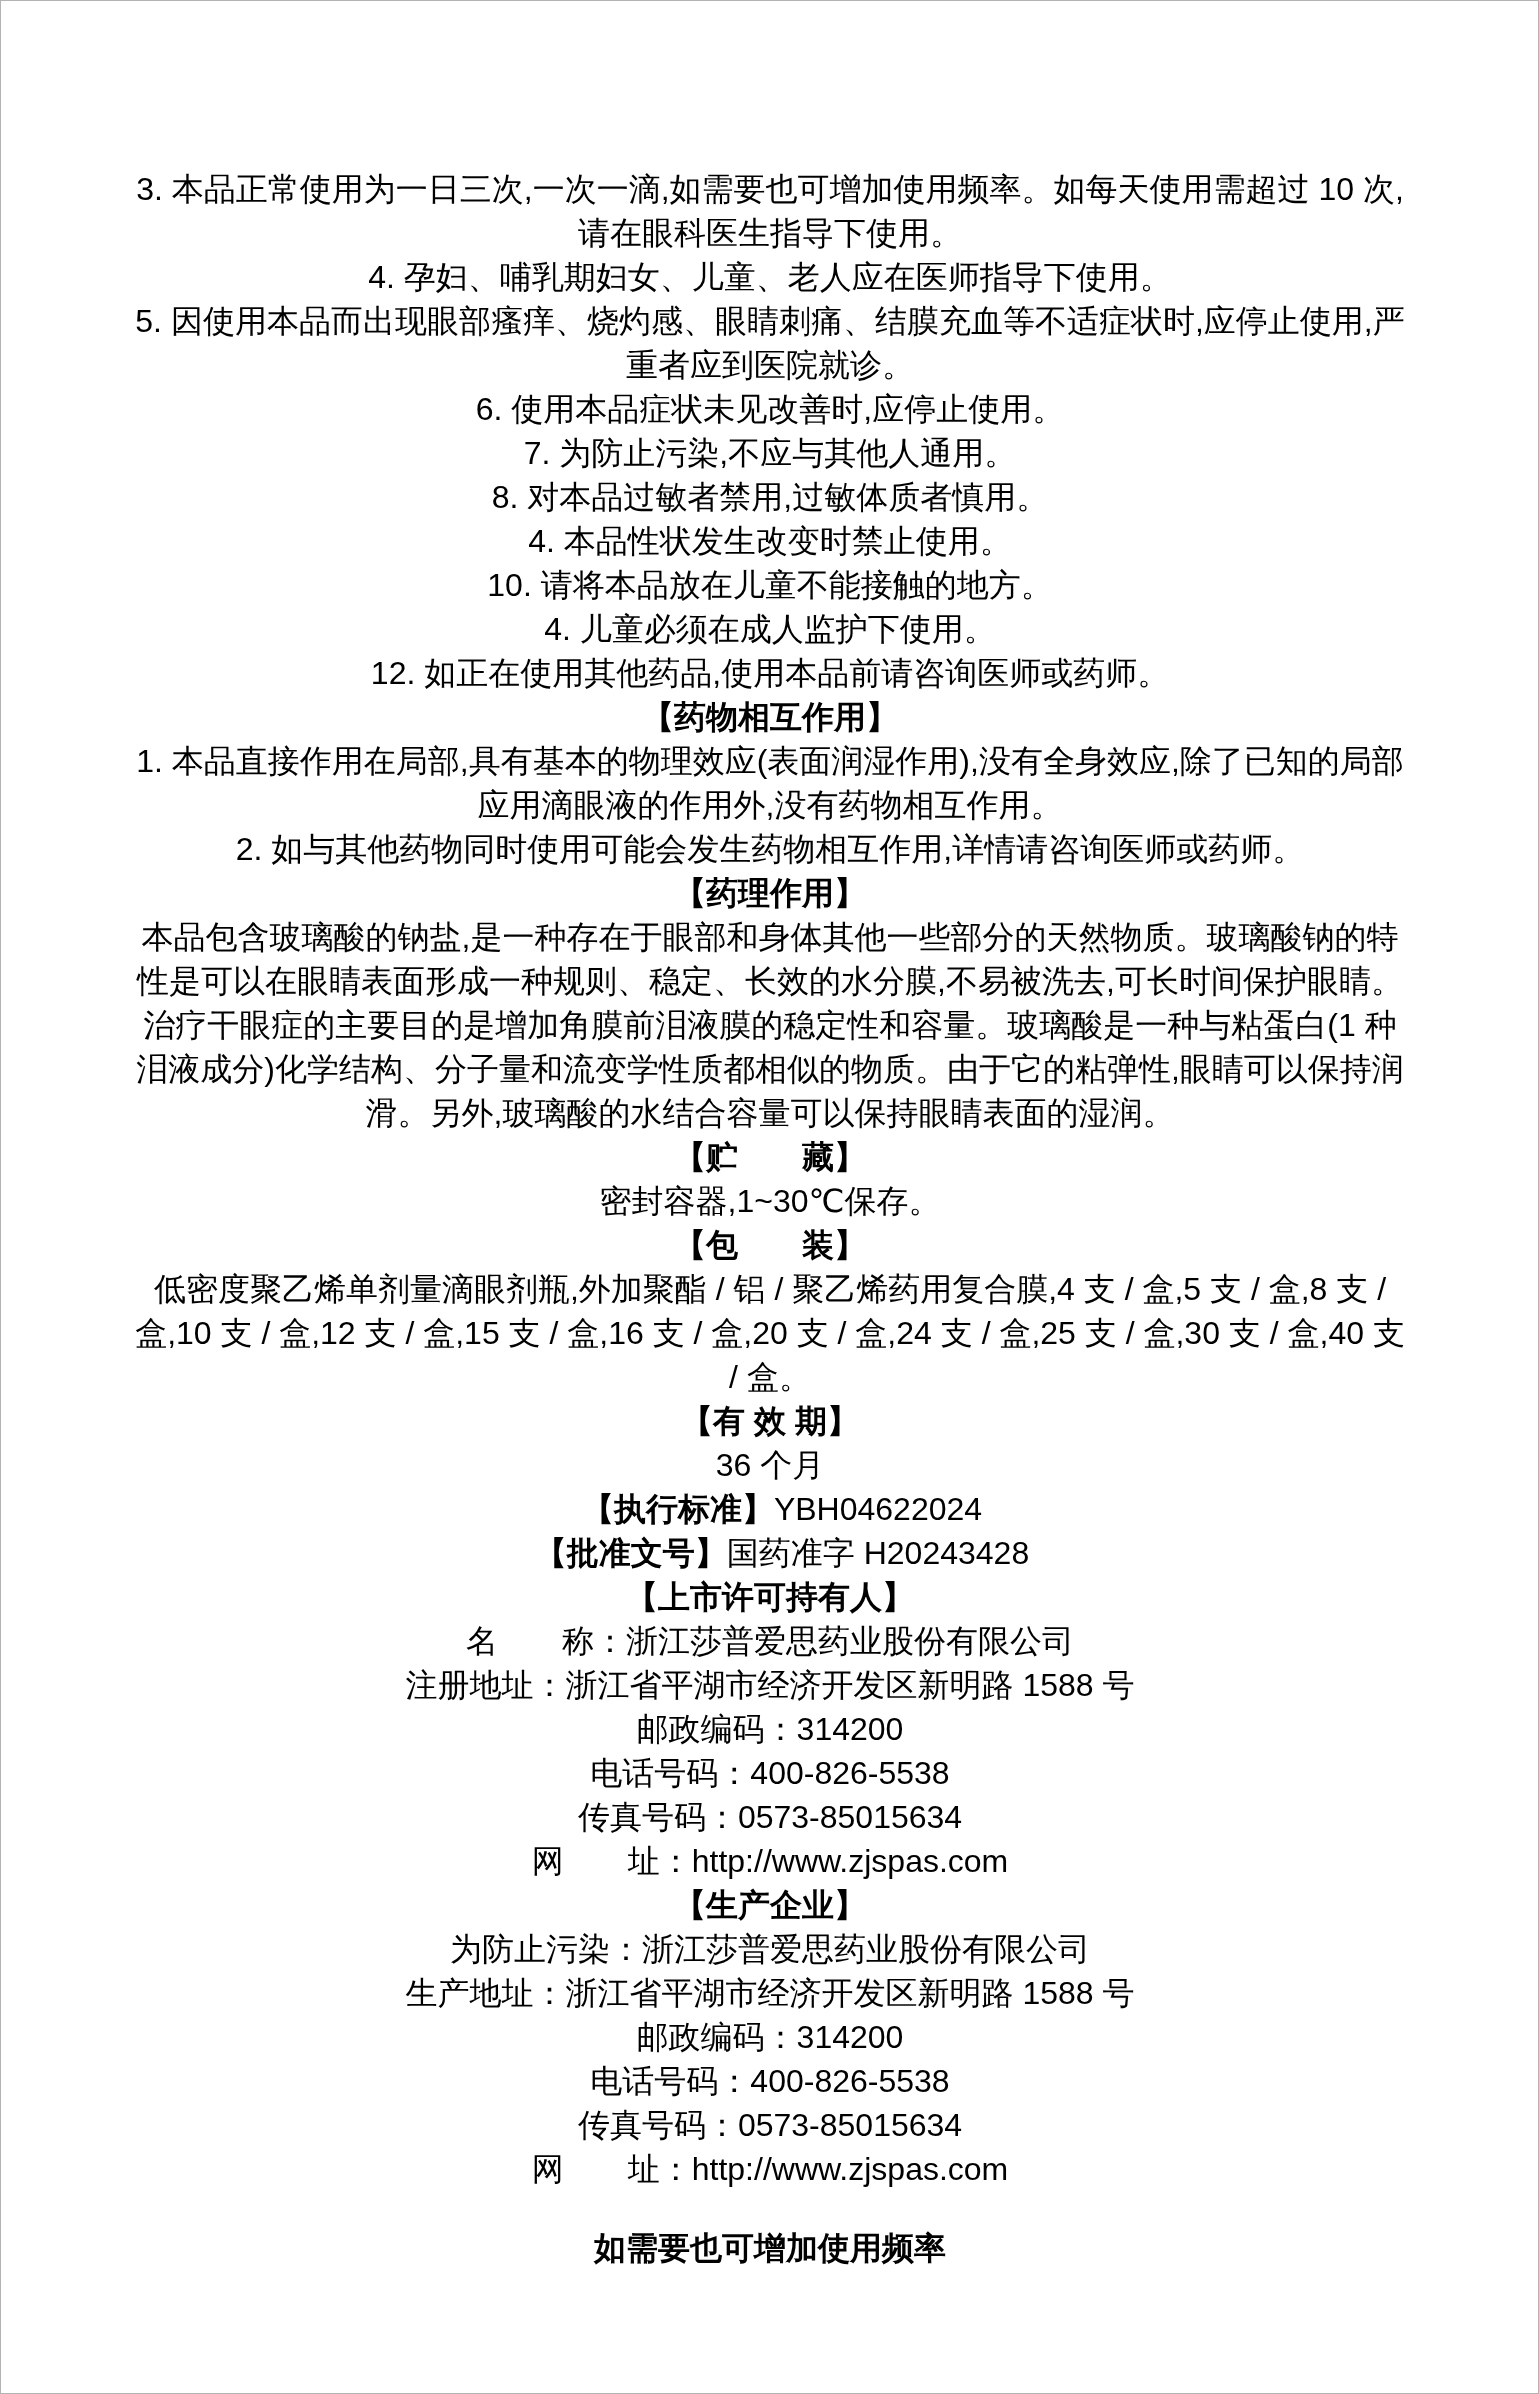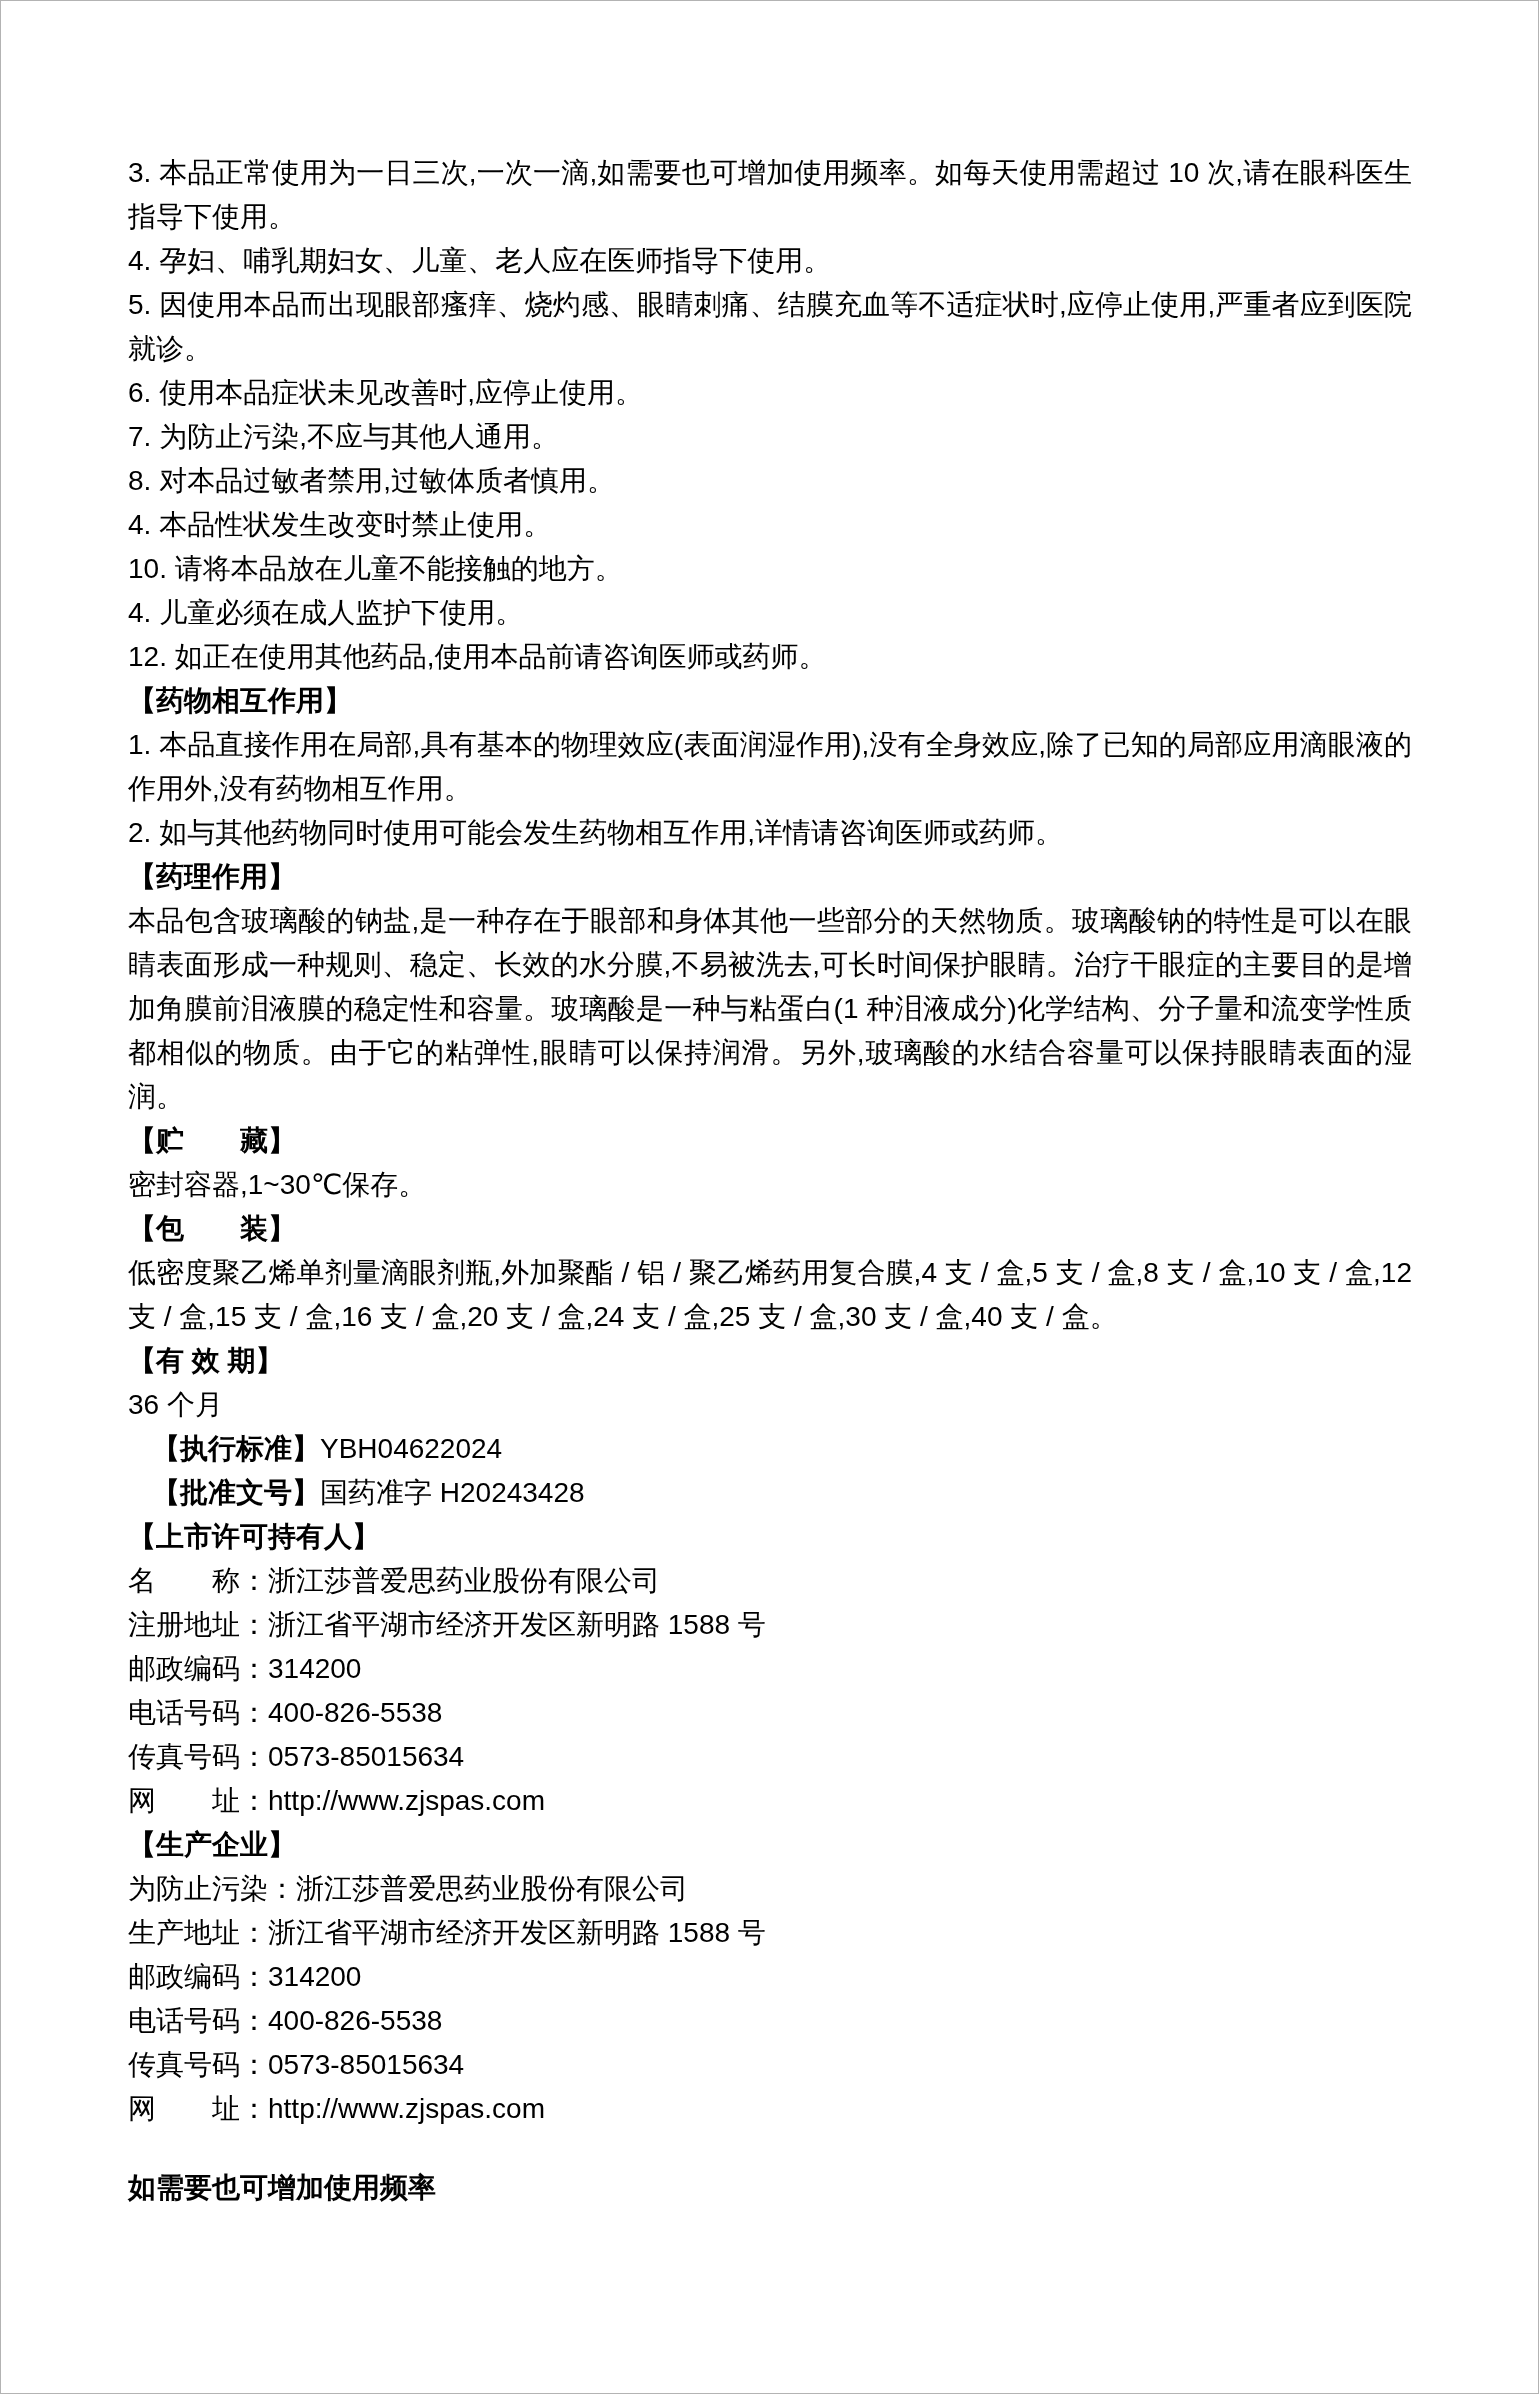--- a/index.html
+++ b/index.html
@@ -14,28 +14,29 @@
     box-sizing: border-box;
     background: #ffffff;
     border: 1px solid #b3b3b3;
     font-family: "Liberation Sans", "DejaVu Sans", sans-serif;
     color: #000000;
     overflow: hidden;
   }
   .content {
     position: absolute;
     left: 127px;
-    top: 150px;
+    top: 166px;
     width: 1284px;
-    font-size: 28px;
+    font-size: 32px;
     line-height: 44px;
   }
   .content p {
     margin: 0;
     padding: 0;
+    text-align: center;
   }
   .body {
     text-align: justify;
     font-weight: 400;
   }
   .heading {
     text-align: left;
     font-weight: 700;
   }
   .heading b, .body b {

